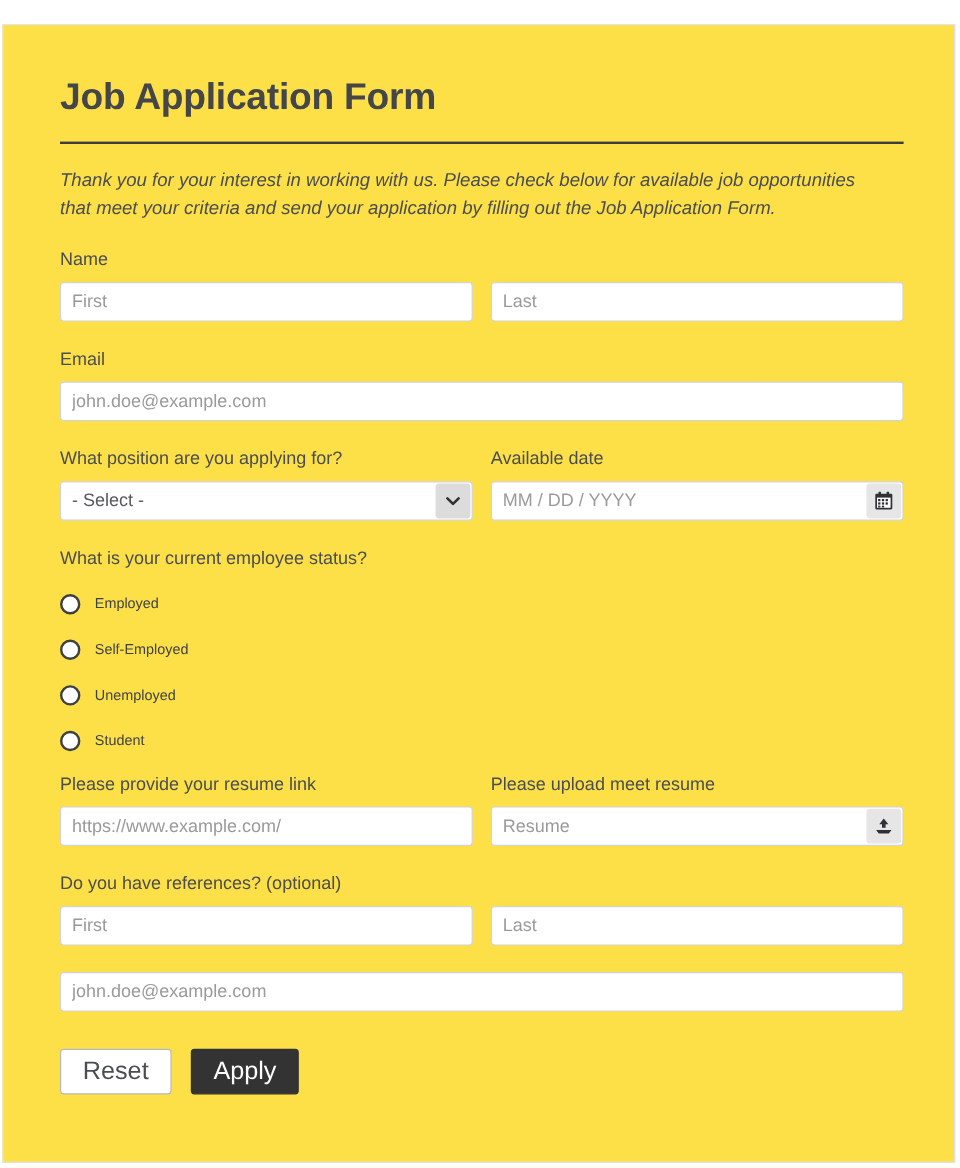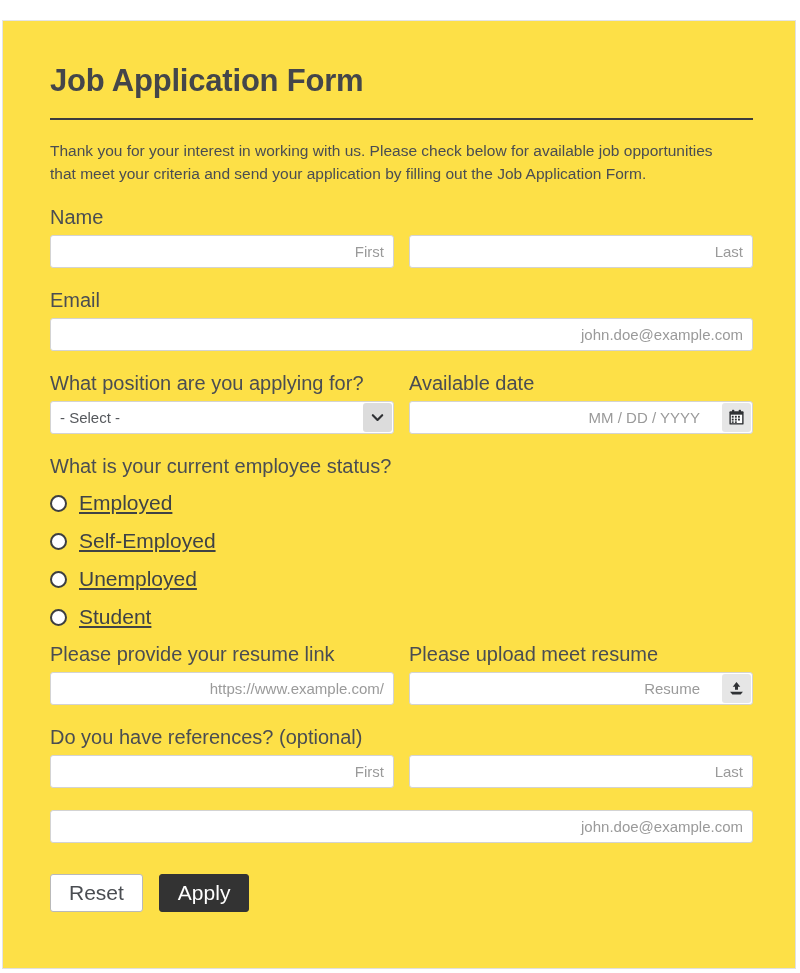--- a/index.html
+++ b/index.html
@@ -49,23 +49,24 @@
     height: 2px;
     background: #3d3d3d;
     margin: 14px 0 0 0;
   }
   .intro {
     font-size: 15.5px;
     color: #4a4d52;
     line-height: 23px;
     margin: 19px 0 0 0;
     width: 690px;
+    font-style: italic;
   }
   .field-label {
-    font-size: 20px;
+    font-size: 15px;
     color: #4a4d52;
     line-height: 20px;
     margin: 0 0 8px 0;
     display: block;
   }
   .block { margin-top: 22px; }
   .row {
     display: flex;
     gap: 15px;
   }
@@ -79,21 +80,20 @@
     width: 100%;
     height: 33px;
     border: 1px solid #d3d3d3;
     border-radius: 3px;
     background: #ffffff;
     font-family: "Liberation Sans", sans-serif;
     font-size: 15px;
     color: #3f4246;
     padding: 0 9px;
     outline: none;
-    text-align: right;
   }
   .inp::placeholder { color: #9a9a9a; opacity: 1; }
 
   .combo {
     position: relative;
     width: 100%;
     height: 33px;
   }
   .combo .inp { padding-right: 52px; }
   .sel-text {
@@ -137,23 +137,22 @@
   .radio-dot {
     width: 17px;
     height: 17px;
     border: 2px solid #3d3f42;
     border-radius: 50%;
     background: #fff;
     flex: 0 0 17px;
   }
   .radio-label {
     margin-left: 12px;
-    font-size: 21px;
+    font-size: 12px;
     color: #3f4246;
-    text-decoration: underline;
   }
 
   .actions {
     display: flex;
     gap: 16px;
     margin-top: 31px;
   }
   .btn {
     font-family: "Liberation Sans", sans-serif;
     font-size: 21px;

